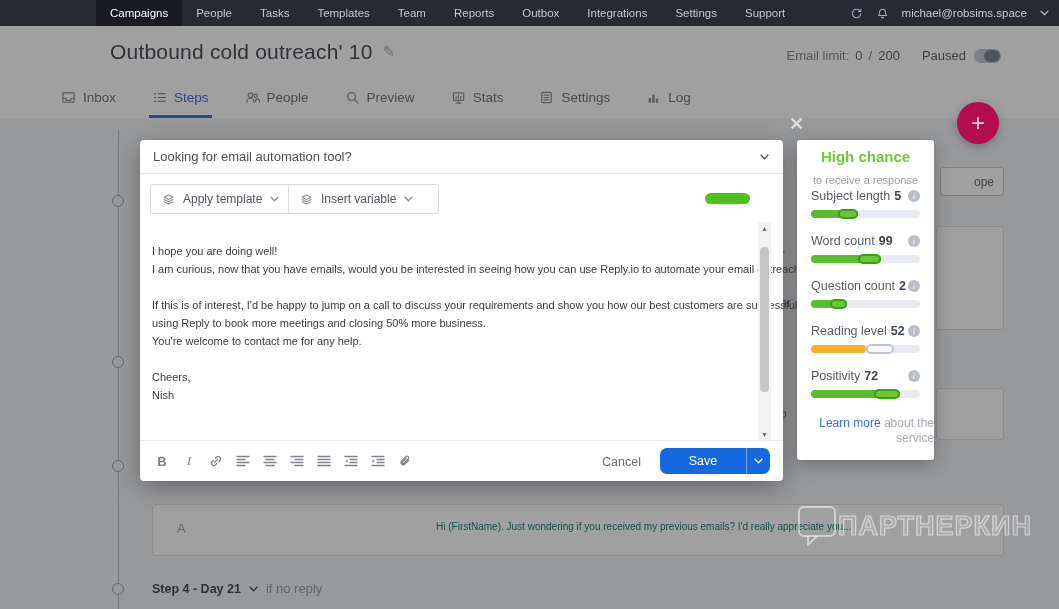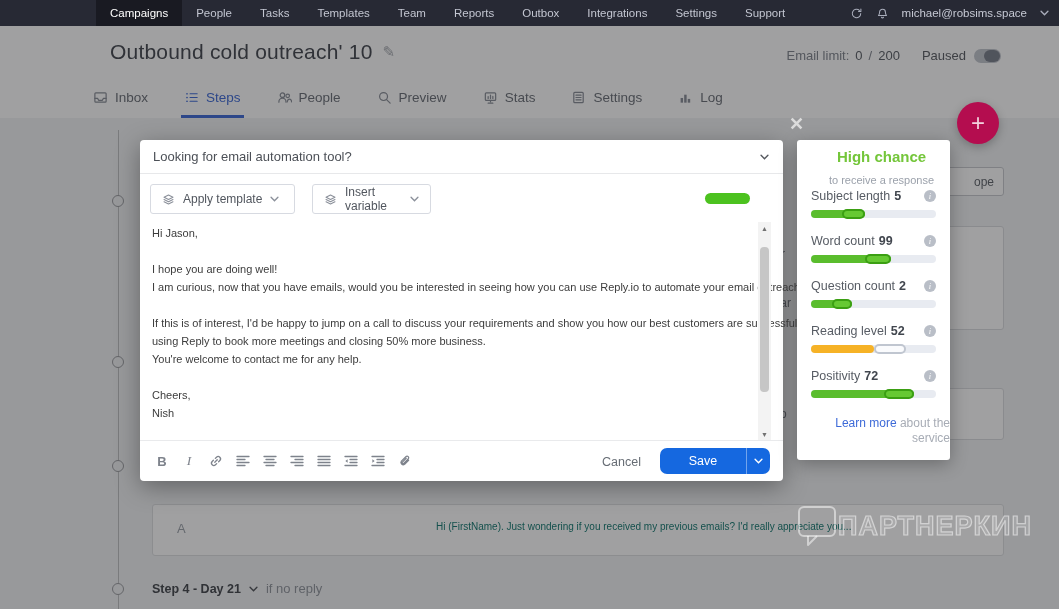--- a/index.html
+++ b/index.html
@@ -18,21 +18,21 @@
   .header{position:absolute;top:26px;left:0;right:0;height:54px;background:#fff;}
   .page-title{position:absolute;left:110px;top:14px;display:flex;align-items:center;gap:10px;
               font-size:21px;color:#3f434b;letter-spacing:.2px;}
   .pencil{font-size:15px;color:#a3a7ad;}
   .limit-group{position:absolute;right:58px;top:22px;display:flex;align-items:center;font-size:13px;color:#7d828b;}
   .lg-val{color:#555a61;margin-left:6px;}
   .lg-sep{margin-left:6px;color:#7d828b;}
   .lg-paused{margin-left:22px;color:#55595f;}
   .toggle{margin-left:8px;width:27px;height:14px;border-radius:7px;background:#c0c4cc;position:relative;}
   .toggle-knob{position:absolute;right:1px;top:1px;width:16px;height:12px;border-radius:6px;background:#767c88;}
-  .tabs{position:absolute;top:80px;left:0;right:0;height:38px;background:#fff;display:flex;padding-left:90px;gap:30px;box-sizing:border-box;}
+  .tabs{position:absolute;top:80px;left:0;right:0;height:38px;background:#fff;display:flex;padding-left:58px;gap:30px;box-sizing:border-box;}
   .tab{display:flex;align-items:center;gap:7px;font-size:13.5px;color:#676c74;padding:0 3px;height:35px;border-bottom:3px solid transparent;cursor:pointer;}
   .tab.active{color:#3a67d6;border-bottom-color:#3a67d6;}
   .tab-icon{display:flex;color:#858a94;}
   .tab.active .tab-icon{color:#3a67d6;}
   .timeline{position:absolute;left:118px;top:130px;bottom:0;width:1px;background:#bdbfc2;}
   .tl-circle{position:absolute;left:112px;width:10px;height:10px;border:1.5px solid #989a9e;border-radius:50%;background:#f2f3f5;}
   .step-card{position:absolute;left:152px;top:504px;width:852px;height:52px;background:#fff;border:1px solid #dcdee1;border-radius:3px;box-sizing:border-box;}
   .avatar{position:absolute;left:24px;top:16px;color:#9aa0a8;font-size:13px;}
   .step-preview{position:absolute;left:283px;top:16px;font-size:10px;color:#0f766e;white-space:nowrap;}
   .step4-row{position:absolute;left:152px;top:581px;display:flex;align-items:center;gap:8px;}
@@ -65,21 +65,21 @@
   .fmt-row{position:absolute;left:14px;top:12px;display:flex;gap:11px;align-items:center;color:#7e838c;}
   .fmt-btn{width:16px;height:16px;display:flex;align-items:center;justify-content:center;cursor:pointer;}
   .fmt-bold{font-weight:bold;font-size:13px;}
   .fmt-italic{font-style:italic;font-family:"Liberation Serif",serif;font-size:13.5px;}
   .cancel-btn{position:absolute;right:142px;top:14px;font-size:12.5px;color:#676d75;cursor:pointer;}
   .save-btn{position:absolute;right:13px;top:7px;width:110px;height:26px;background:#1568e0;border-radius:7px;display:flex;cursor:pointer;}
   .save-label{flex:1;display:flex;align-items:center;justify-content:center;color:#fff;font-size:12.5px;}
   .save-chevron{width:23px;display:flex;align-items:center;justify-content:center;color:#fff;border-left:1px solid rgba(255,255,255,.4);}
   
   .panel{position:absolute;left:797px;top:140px;width:137px;height:320px;background:#fff;border-radius:3px;
-         box-shadow:0 4px 18px rgba(0,0,0,.3);z-index:40;padding-left:16px;}
+         box-shadow:0 4px 18px rgba(0,0,0,.3);z-index:40;}
   .panel-title{margin-top:8px;text-align:center;color:#74c63a;font-size:15px;font-weight:bold;}
   .panel-sub{text-align:center;color:#9ba1ab;font-size:11px;margin-top:9px;}
   .metrics{position:absolute;left:14px;right:14px;top:48px;}
   .metric{height:45px;position:relative;}
   .metric-row{display:flex;align-items:center;font-size:12.5px;color:#575c64;height:16px;}
   .metric-value{font-weight:bold;color:#41464e;margin-left:4px;}
   .info-icon{margin-left:auto;width:12px;height:12px;border-radius:50%;background:#b9bec7;color:#fff;font-size:8.5px;
              display:flex;align-items:center;justify-content:center;font-style:italic;font-family:"Liberation Serif",serif;cursor:pointer;}
   .slider{position:relative;margin-top:6px;height:8px;border-radius:4px;background:#e8ebf1;}
   .slider-fill{position:absolute;left:0;top:0;bottom:0;border-radius:4px;}
@@ -278,39 +278,38 @@
             <path d="M2.5 10.8L8 13.5 13.5 10.8"></path>
           </svg>
         </span>
       <span>Apply template</span>
       <span class="tb-ch">
           <svg width="9" height="6" viewBox="0 0 10 7" fill="none" stroke="currentColor" stroke-width="1.6" stroke-linecap="round">
             <path d="M1 1.5l4 4 4-4"></path>
           </svg>
         </span>
     </div>
-    <div class="tb-btn" style="left:172px;width:119px">
+    <div class="tb-btn" style="left:148px;width:151px">
       <span class="tb-ic">
           <svg width="13" height="13" viewBox="0 0 16 16" fill="none" stroke="currentColor" stroke-width="1.3" stroke-linecap="round" stroke-linejoin="round">
             <path d="M8 2.5L13.5 5.2 8 7.9 2.5 5.2z"></path>
             <path d="M2.5 8L8 10.7 13.5 8"></path>
             <path d="M2.5 10.8L8 13.5 13.5 10.8"></path>
           </svg>
         </span>
       <span>Insert variable</span>
       <span class="tb-ch">
           <svg width="9" height="6" viewBox="0 0 10 7" fill="none" stroke="currentColor" stroke-width="1.6" stroke-linecap="round">
             <path d="M1 1.5l4 4 4-4"></path>
           </svg>
         </span>
     </div>
     <div class="quality-pill"></div>
 
     <div class="body-box">
-        <div class="body-line">Hi Jason,</div>
         <div class="body-line">&nbsp;</div>
         <div class="body-line">I hope you are doing well!</div>
         <div class="body-line">I am curious, now that you have emails, would you be interested in seeing how you can use Reply.io to automate your email outreach?</div>
         <div class="body-line">&nbsp;</div>
         <div class="body-line">If this is of interest, I'd be happy to jump on a call to discuss your requirements and show you how our best customers are successfully</div>
         <div class="body-line">using Reply to book more meetings and closing 50% more business.</div>
         <div class="body-line">You're welcome to contact me for any help.</div>
         <div class="body-line">&nbsp;</div>
         <div class="body-line">Cheers,</div>
         <div class="body-line">Nish</div>

